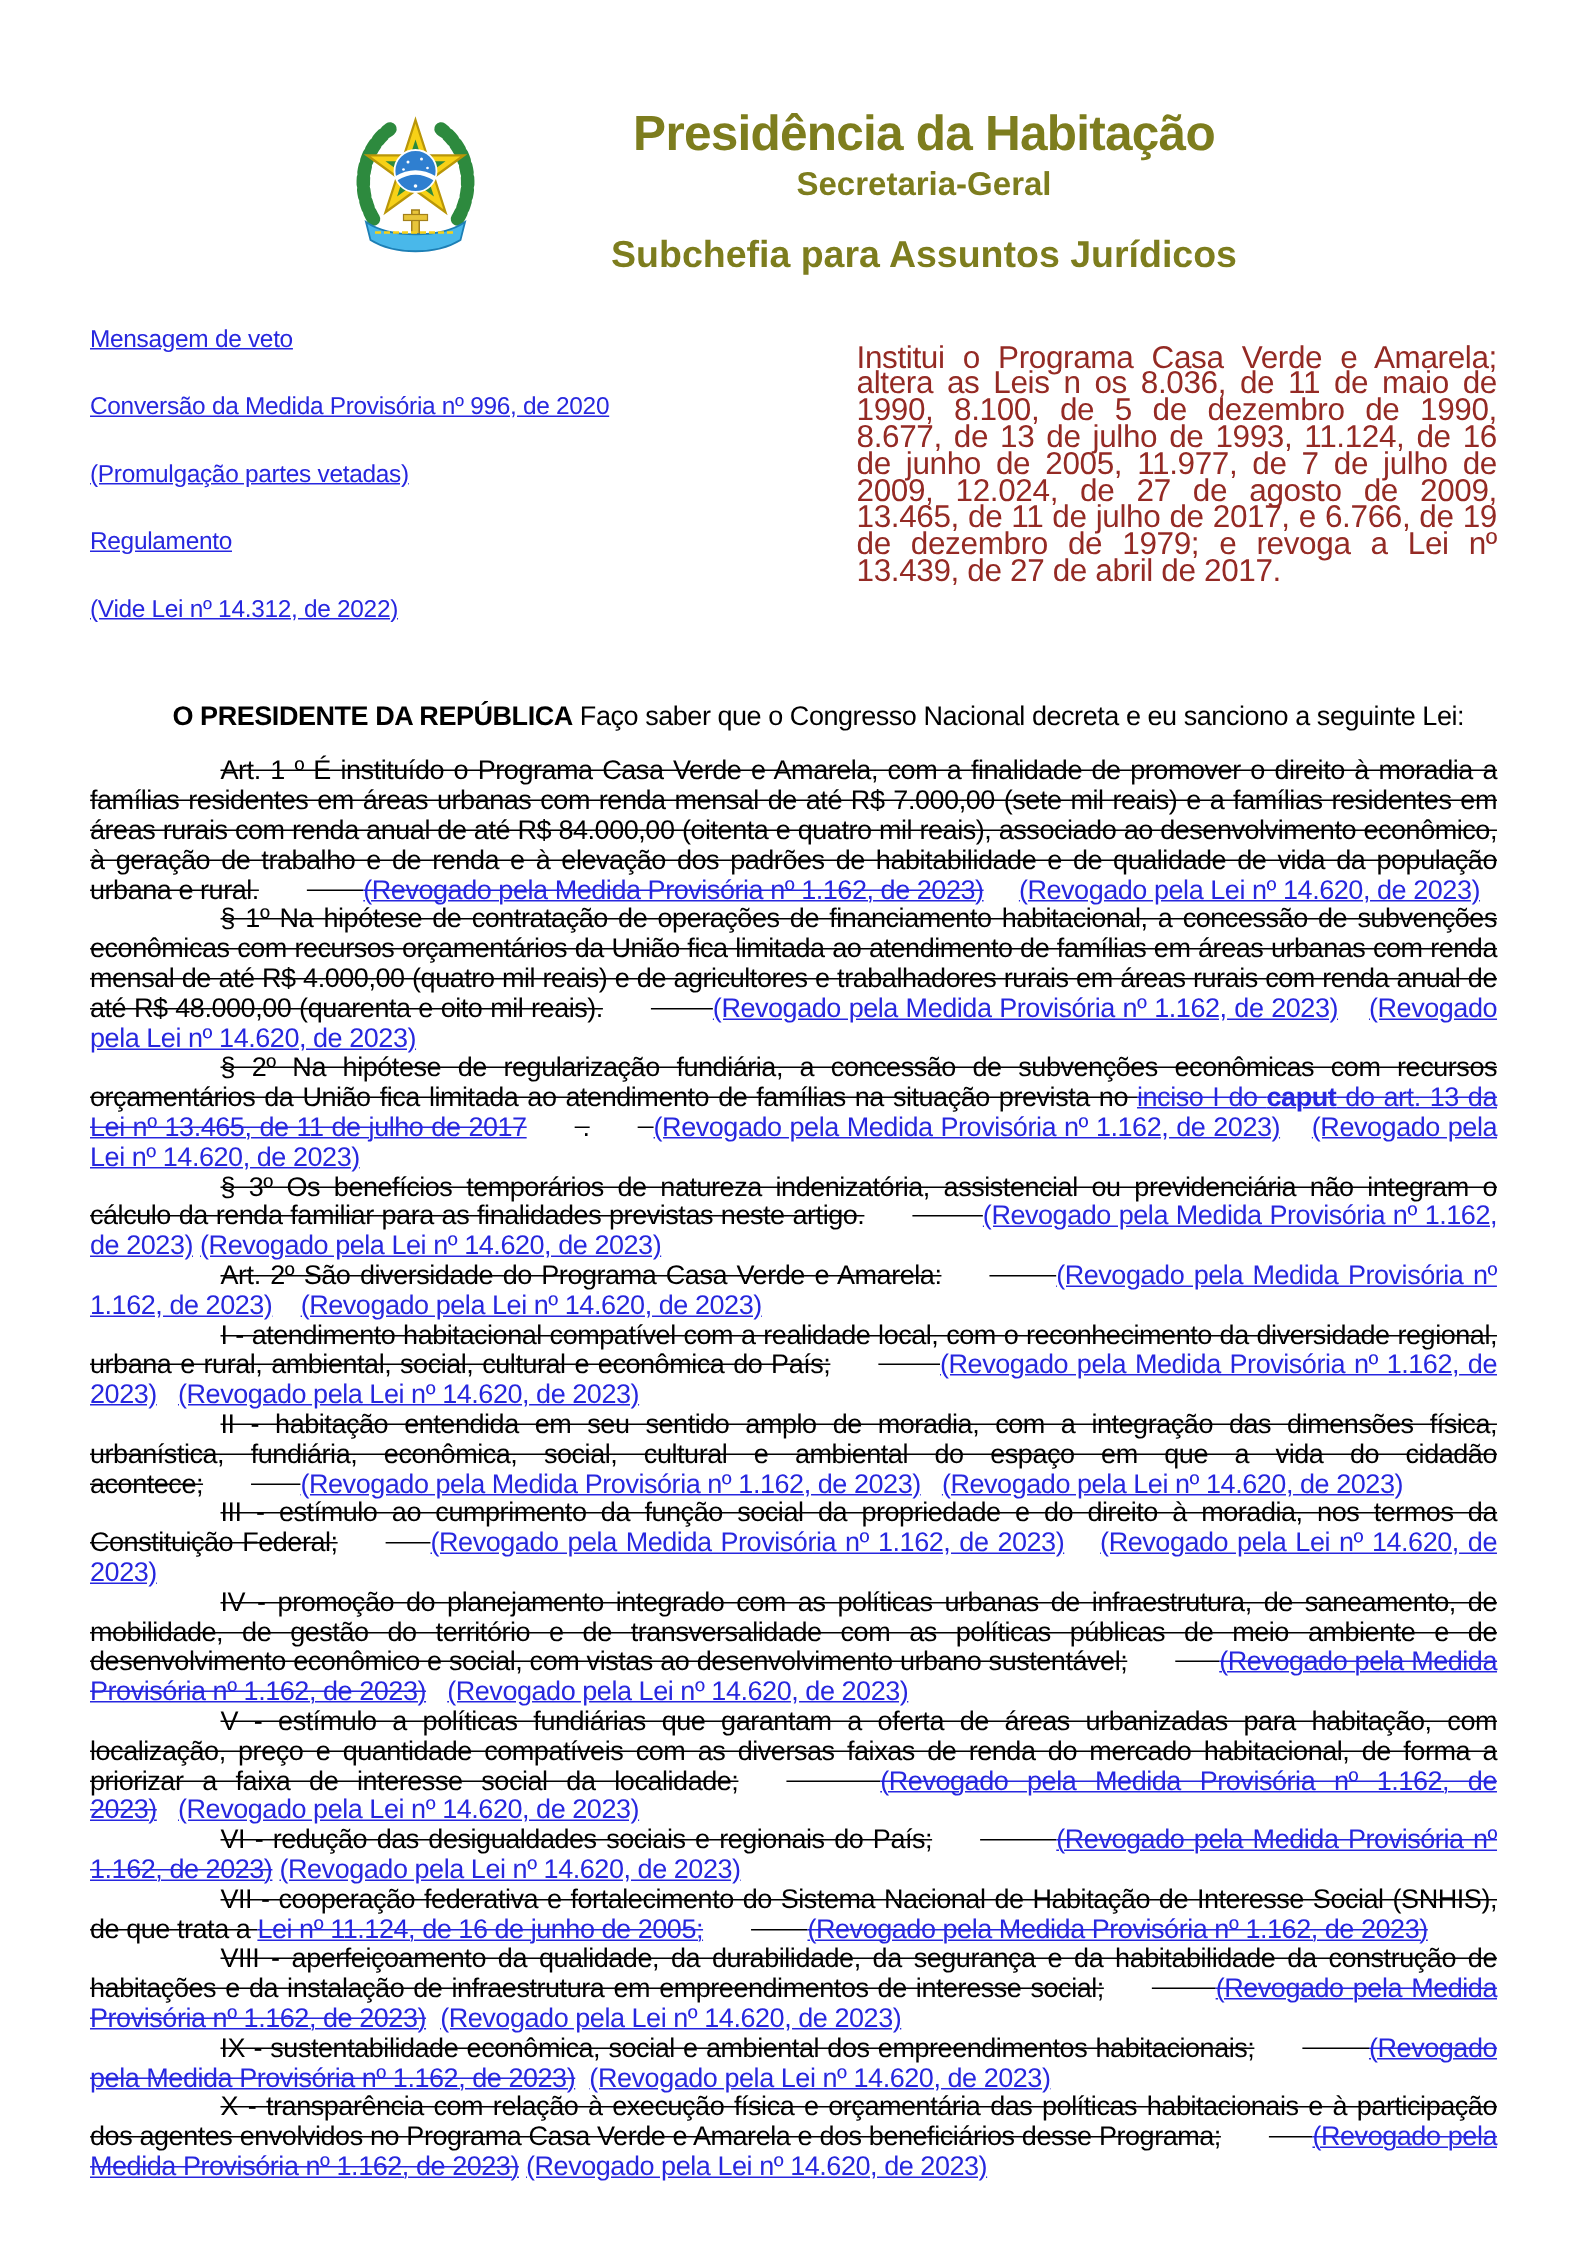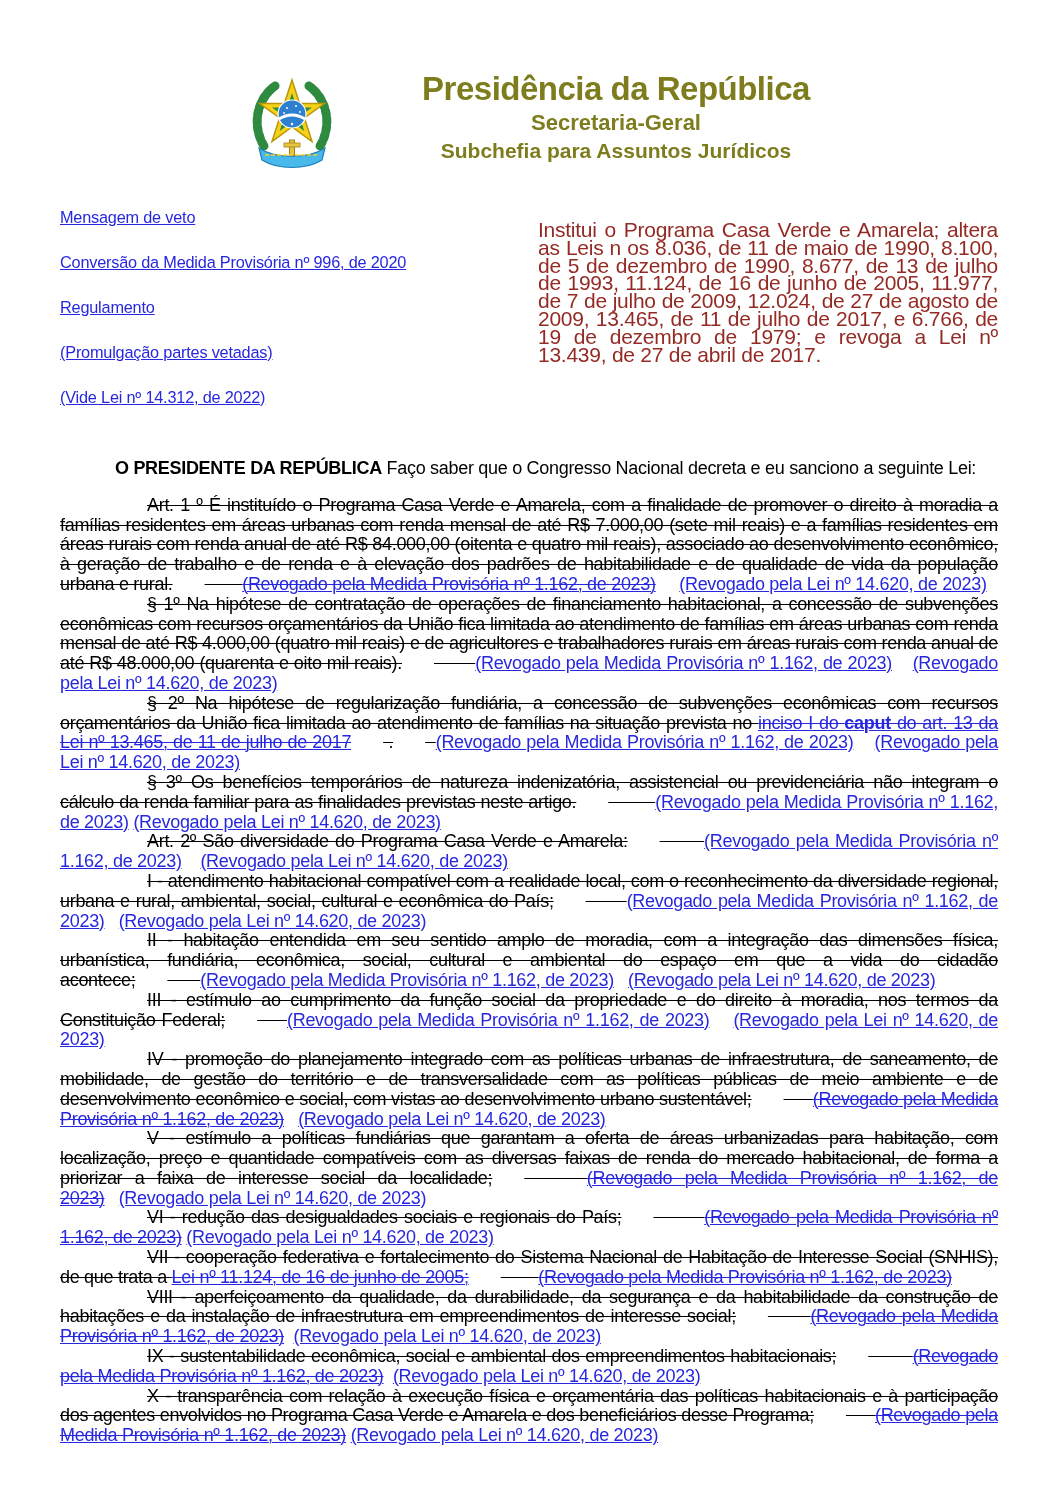--- a/index.html
+++ b/index.html
@@ -15,28 +15,28 @@
   body{
     width:1058px;height:1497px;overflow:hidden;background:var(--background);
     font-family:"Liberation Sans","DejaVu Sans",sans-serif;color:var(--body-text);
   }
   .page{padding:0 60px;}
   
   .hdr{display:flex;justify-content:center;align-items:flex-start;gap:86px;padding-top:66px;}
   .hdr-text{text-align:center;color:var(--header-text);padding-top:6px;}
   .hdr-title{font-size:33px;font-weight:bold;letter-spacing:-0.5px;line-height:1.05;}
   .hdr-sub1{font-size:22px;font-weight:bold;margin-top:3px;}
-  .hdr-sub2{font-size:21px;font-weight:bold;margin-top:3px;}
+  .hdr-sub2{font-size:25px;font-weight:bold;margin-top:20px;}
   
   .law-title{
     text-align:center;margin-top:32px;color:var(--law-title);
     font-weight:bold;font-size:17.5px;text-decoration:underline;letter-spacing:-0.2px;
   }
   
-  .cols{display:flex;margin-top:30px;}
+  .cols{display:flex;margin-top:30px;gap:33px;}
   .links-col{width:478px;flex:none;padding-top:2px;}
   .side-link-row{margin:0 0 26px 0;font-size:16.3px;letter-spacing:-0.2px;}
   a{color:var(--link);text-decoration:underline;cursor:pointer;}
   .ementa{
     flex:1;color:var(--ementa-text);font-size:21px;line-height:17.8px;
     text-align:justify;letter-spacing:-0.25px;padding-top:15px;
   }
   
   .body{margin-top:26px;font-size:18px;line-height:19.8px;letter-spacing:-0.3px;text-align:justify;}
   .para{margin:0;text-indent:55px;}
@@ -68,33 +68,33 @@
       <circle cx="39" cy="42" r="1" fill="#ffffff"></circle>
       <circle cx="48" cy="40" r="1" fill="#ffffff"></circle>
       <circle cx="44" cy="58" r="1.2" fill="#ffffff"></circle>
       <circle cx="36" cy="47" r="0.9" fill="#ffffff"></circle>
       <circle cx="52" cy="46" r="0.9" fill="#ffffff"></circle>
 
       <path d="M11,82 C27,93 61,93 77,82 L74,94 C58,104 30,104 14,94 Z" fill="#49b8ea" stroke="#1d7fb5" stroke-width="1.2"></path>
       <path d="M17,89 L71,89" stroke="#f7d117" stroke-width="1.6" stroke-dasharray="4 2"></path>
     </svg>
     <div class="hdr-text">
-      <div class="hdr-title">Presidência da República</div>
+      <div class="hdr-title">Presidência da Habitação</div>
       <div class="hdr-sub1">Secretaria-Geral</div>
       <div class="hdr-sub2">Subchefia para Assuntos Jurídicos</div>
     </div>
   </div>
 
 
   <div class="cols">
     <div class="links-col">
         <p class="side-link-row"><a>Mensagem de veto</a></p>
         <p class="side-link-row"><a>Conversão da Medida Provisória nº 996, de 2020</a></p>
+        <p class="side-link-row"><a>(Promulgação partes vetadas)</a></p>
         <p class="side-link-row"><a>Regulamento</a></p>
-        <p class="side-link-row"><a>(Promulgação partes vetadas)</a></p>
         <p class="side-link-row"><a>(Vide Lei nº 14.312, de 2022)</a></p>
       </div>
     <div class="ementa">Institui o Programa Casa Verde e Amarela; altera as Leis n os 8.036, de 11 de maio de 1990, 8.100, de 5 de dezembro de 1990, 8.677, de 13 de julho de 1993, 11.124, de 16 de junho de 2005, 11.977, de 7 de julho de 2009, 12.024, de 27 de agosto de 2009, 13.465, de 11 de julho de 2017, e 6.766, de 19 de dezembro de 1979; e revoga a Lei nº 13.439, de 27 de abril de 2017.</div>
   </div>
 
   <div class="body">
     <p class="para preamble"><span class="b">O PRESIDENTE DA REPÚBLICA</span><span> Faço saber que o Congresso Nacional decreta e eu sanciono a seguinte Lei:</span></p>
     <div>
         <p class="para"><span class="st">Art. 1 º  É instituído o Programa Casa Verde e Amarela, com a finalidade de promover o direito à moradia a famílias residentes em áreas urbanas com renda mensal de até R$ 7.000,00 (sete mil reais) e a famílias residentes em áreas rurais com renda anual de até R$ 84.000,00 (oitenta e quatro mil reais), associado ao desenvolvimento econômico, à geração de trabalho e de renda e à elevação dos padrões de habitabilidade e de qualidade de vida da população urbana e rural.</span><span class="st gap">&nbsp;&nbsp;&nbsp;&nbsp;&nbsp;&nbsp;&nbsp;&nbsp;</span><a class="ls">(Revogado pela Medida Provisória nº 1.162, de 2023)</a><span class=" gap">&nbsp;&nbsp;&nbsp;&nbsp;&nbsp;</span><a class="">(Revogado pela Lei nº 14.620, de 2023)</a></p>
         <p class="para"><span class="st">§ 1º Na hipótese de contratação de operações de financiamento habitacional, a concessão de subvenções econômicas com recursos orçamentários da União fica limitada ao atendimento de famílias em áreas urbanas com renda mensal de até R$ 4.000,00 (quatro mil reais) e de agricultores e trabalhadores rurais em áreas rurais com renda anual de até R$ 48.000,00 (quarenta e oito mil reais).</span><span class="st gap">&nbsp;&nbsp;&nbsp;&nbsp;&nbsp;&nbsp;&nbsp;&nbsp;</span><a class="">(Revogado pela Medida Provisória nº 1.162, de 2023)</a><span class=" gap">&nbsp;&nbsp;&nbsp;&nbsp;</span><a class="">(Revogado pela Lei nº 14.620, de 2023)</a></p>

